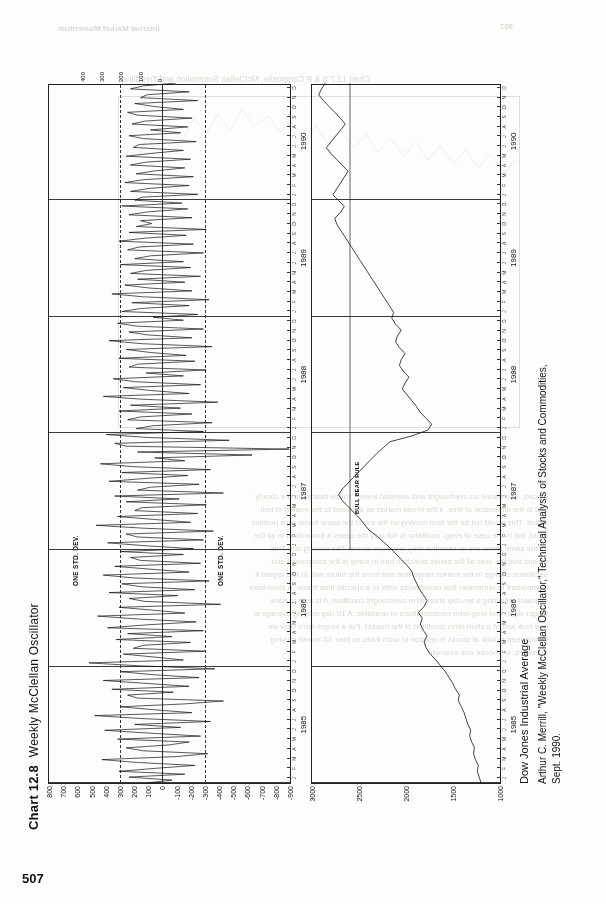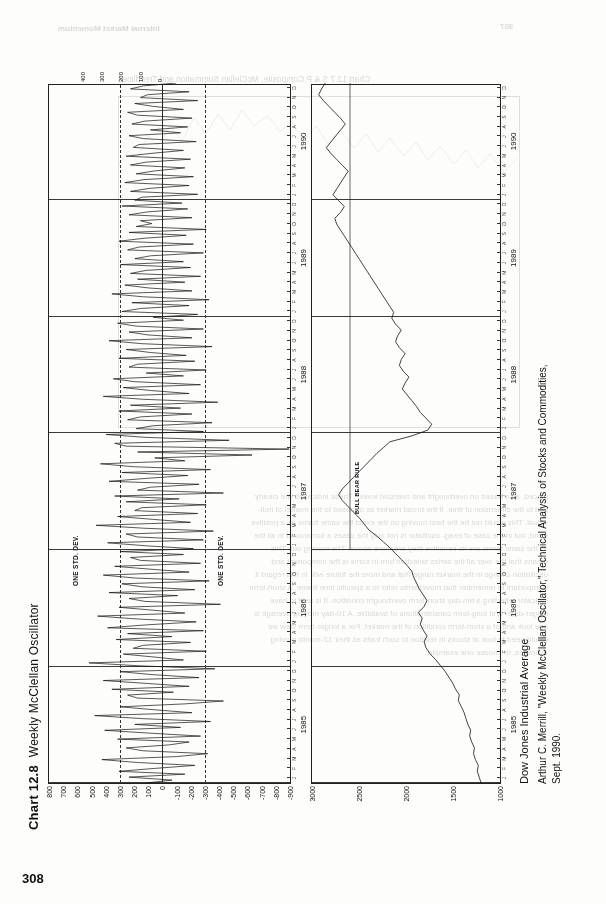--- a/index.html
+++ b/index.html
@@ -601,14 +601,14 @@
           <div class="xmonth" style="left: 695.1px;">D</div>
         </div>
     </div>
 
     <div class="panel-label" style="left:46px; top:492px;">Dow Jones Industrial Average</div>
 
     <div class="credit" style="left:46px; top:510px; width:700px;">Arthur C. Merrill, "Weekly McClellan Oscillator," Technical Analysis of Stocks and Commodities,
 Sept. 1990.</div>
   </div>
 
-  <div id="folio">308</div>
+  <div id="folio">507</div>
 </div>
 
 </body></html>

